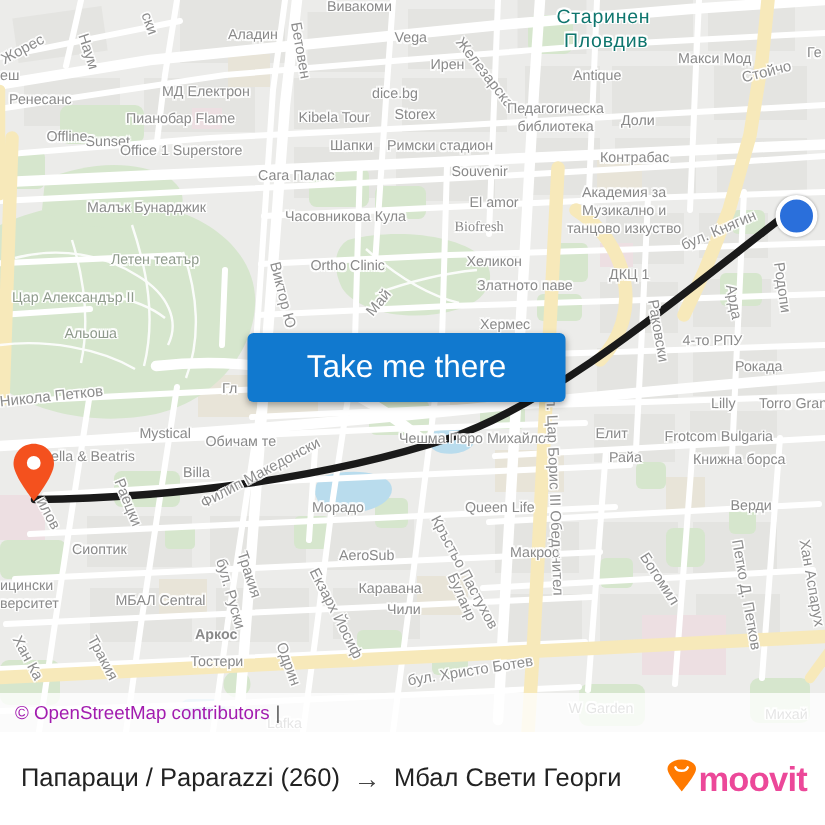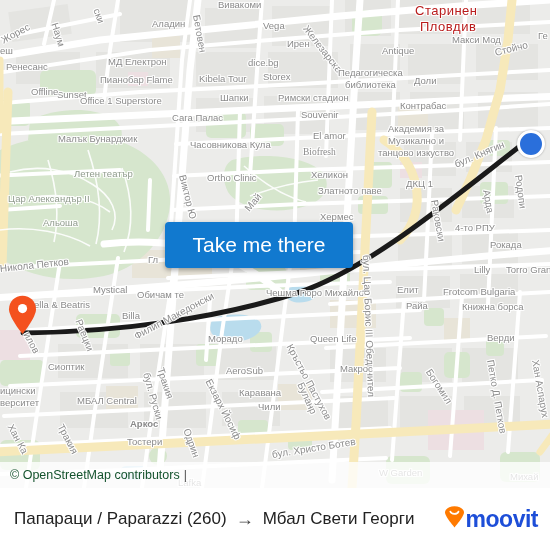--- a/index.html
+++ b/index.html
@@ -26,73 +26,73 @@
     text-shadow:
       -1px 0 rgba(255,255,255,.9), 1px 0 rgba(255,255,255,.9),
       0 -1px rgba(255,255,255,.9), 0 1px rgba(255,255,255,.9),
       -1px -1px rgba(255,255,255,.85), 1px 1px rgba(255,255,255,.85),
       1px -1px rgba(255,255,255,.85), -1px 1px rgba(255,255,255,.85);
     pointer-events:none;
     transform-origin:0 50%;
   }
   .lbl.poi{color:#8a8a8a;}
   .lbl.street{color:#8d8d8d;font-size:10px;}
-  .lbl.big{color:#b91c1c;font-size:13px;letter-spacing:.5px;margin-left:44px;}
+  .lbl.big{color:#0f766e;font-size:13px;letter-spacing:.5px;}
   .lbl.area{color:#8f9b8c;}
 
   
   #origin-marker{
     position:absolute;
     width:22px;height:22px;border-radius:50%;
     background:#2a6fdb;border:3px solid #ffffff;
     box-shadow:0 0 2px rgba(0,0,0,.35);
     left:517px;top:130px;
   }
   #dest-marker{
     position:absolute;left:7px;top:300px;width:31px;height:40px;
   }
 
   
   #cta{
-    position:absolute;left:165px;top:222px;width:188px;height:46px;
+    position:absolute;left:165px;top:222px;width:212px;height:46px;
     background:#1179cf;border-radius:4px;
     box-shadow:0 2px 5px rgba(0,0,0,.35);
     display:flex;align-items:center;justify-content:center;
     cursor:pointer;
   }
   #cta span{
     color:#ffffff;font-size:21px;
   }
 
   
   #attribution{
     position:absolute;left:0;top:462px;width:550px;height:26px;
     background:rgba(255,255,255,.78);
     display:flex;align-items:center;
     padding-left:10px;box-sizing:border-box;
     font-size:12.5px;color:#333;
   }
-  #attribution a{color:#14532d;text-decoration:none;}
+  #attribution a{color:#a21caf;text-decoration:none;}
   .sep{margin:0 4px;color:#555;}
 
   
   #footer{
     position:absolute;left:0;top:488px;width:550px;height:62px;
     background:#ffffff;
     display:flex;align-items:center;
     box-sizing:border-box;padding:0 12px 0 14px;
   }
   #trip{
     display:flex;align-items:center;gap:9px;
     font-size:17px;color:#222;flex:1;
   }
   #arrow-icon{display:inline-block;color:#444;font-size:18px;line-height:1;}
   #moovit-logo{display:flex;align-items:center;gap:1px;}
   #moovit-logo .word{
-    font-size:23px;font-weight:bold;color:#1d4ed8;letter-spacing:-.5px;
+    font-size:23px;font-weight:bold;color:#ec4899;letter-spacing:-.5px;
   }
 </style>
 </head>
 <body>
 
 <div id="app">
 
   <div id="map">
 
     <svg width="550" height="488" viewBox="0 0 550 488">
@@ -302,29 +302,29 @@
         <div class="lbl big" style="left: 376px; top: 22px;">Пловдив</div>
         <div class="lbl poi" style="left: 452px; top: 35px;">Макси Мод</div>
         <div class="lbl poi" style="left: 538px; top: 31px;">Ге</div>
         <div class="lbl poi" style="left: 0px; top: 46px;">еш</div>
         <div class="lbl poi" style="left: 6px; top: 62px;">Ренесанс</div>
         <div class="lbl poi" style="left: 57px; top: 66px; margin-top: 24px;">Sunset</div>
         <div class="lbl poi" style="left: 108px; top: 57px;">МД Електрон</div>
         <div class="lbl poi" style="left: 248px; top: 58px;">dice.bg</div>
         <div class="lbl poi" style="left: 382px; top: 46px;">Antique</div>
         <div class="lbl street" style="left: 495px; top: 48px; transform: rotate(-14deg);">Стойчо</div>
-        <div class="lbl poi" style="left: 100px; top: 75px;">Пианобар Flame</div>
+        <div class="lbl poi" style="left: 84px; top: 75px;">Пианобар Flame</div>
         <div class="lbl poi" style="left: 199px; top: 74px;">Kibela Tour</div>
         <div class="lbl poi" style="left: 263px; top: 72px;">Storex</div>
         <div class="lbl poi" style="left: 338px; top: 68px;">Педагогическа</div>
         <div class="lbl poi" style="left: 345px; top: 80px;">библиотека</div>
         <div class="lbl poi" style="left: 414px; top: 76px;">Доли</div>
         <div class="lbl poi" style="left: 31px; top: 87px;">Offline</div>
         <div class="lbl poi" style="left: 220px; top: 93px;">Шапки</div>
-        <div class="lbl poi" style="left: 258px; top: 93px; padding-left: 20px;">Римски стадион</div>
+        <div class="lbl poi" style="left: 258px; top: 93px;">Римски стадион</div>
         <div class="lbl poi" style="left: 80px; top: 96px;">Office 1 Superstore</div>
         <div class="lbl poi" style="left: 400px; top: 101px;">Контрабас</div>
         <div class="lbl poi" style="left: 172px; top: 113px;">Сага Палас</div>
         <div class="lbl poi" style="left: 301px; top: 110px;">Souvenir</div>
         <div class="lbl poi" style="left: 388px; top: 124px;">Академия за</div>
         <div class="lbl poi" style="left: 388px; top: 136px;">Музикално и</div>
         <div class="lbl poi" style="left: 378px; top: 148px;">танцово изкуство</div>
         <div class="lbl poi" style="left: 313px; top: 131px;">El amor</div>
         <div class="lbl poi" style="left: 58px; top: 134px;">Малък Бунарджик</div>
         <div class="lbl poi" style="left: 190px; top: 140px;">Часовникова Кула</div>

